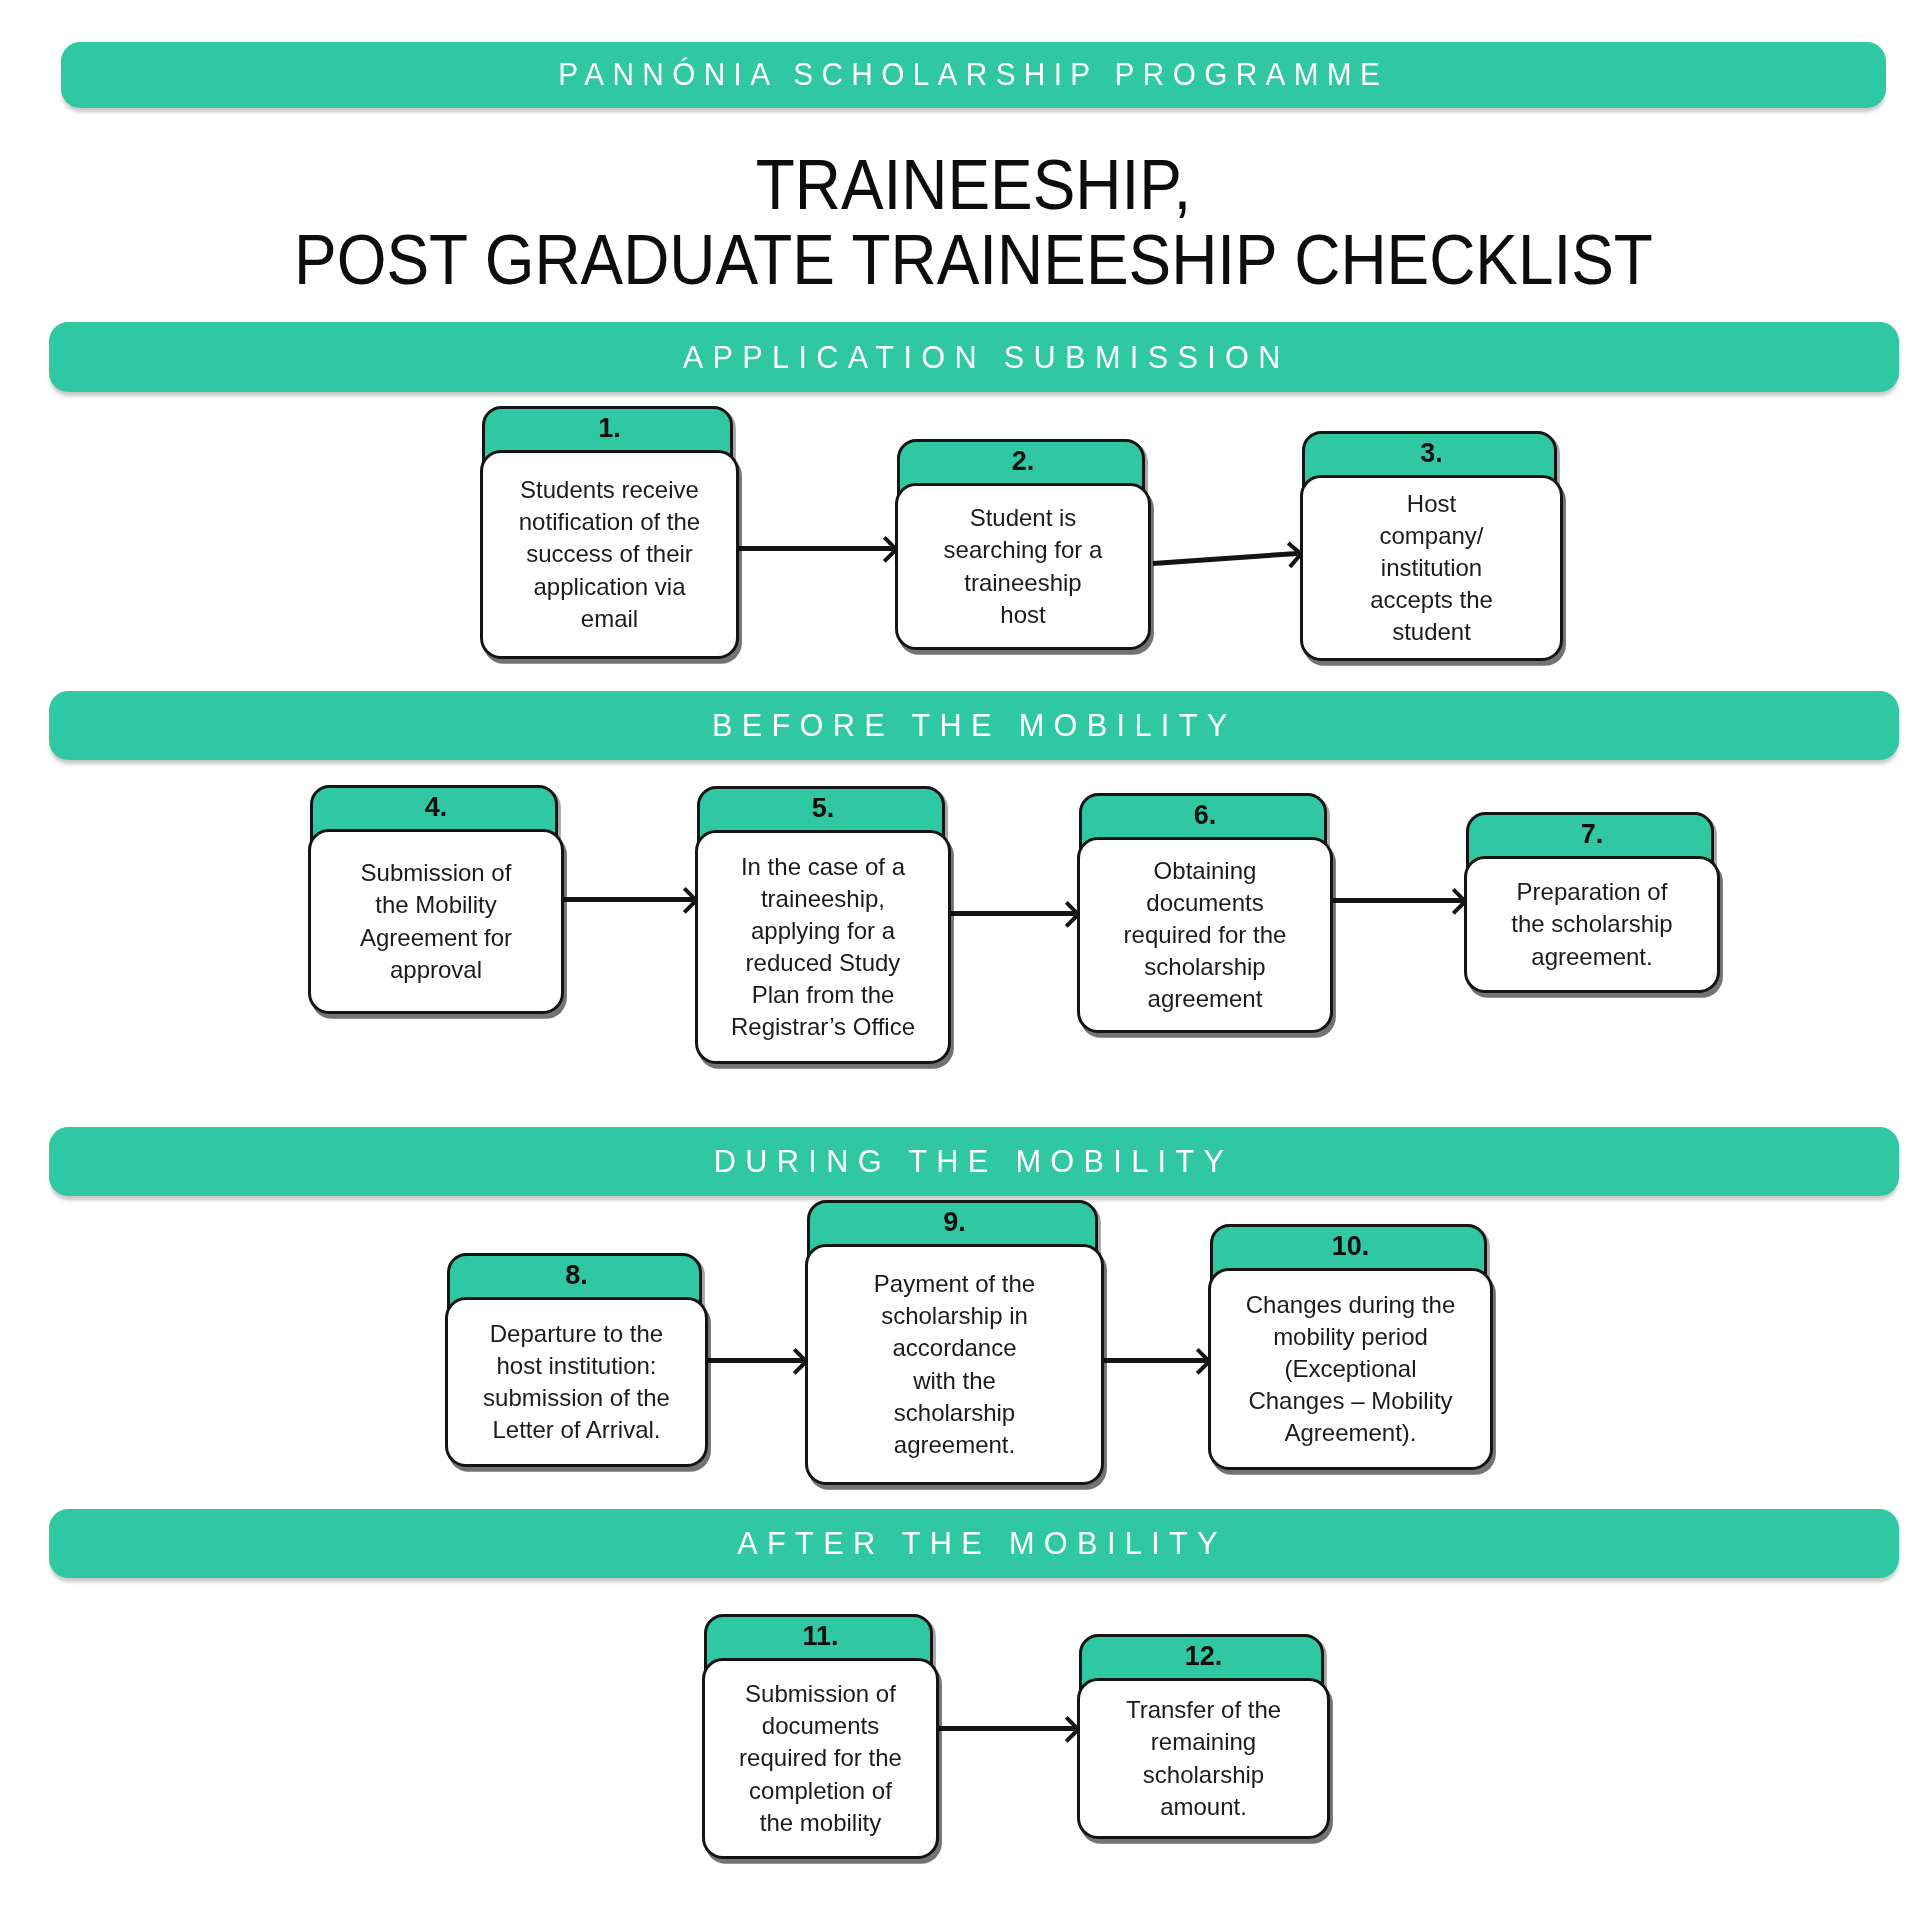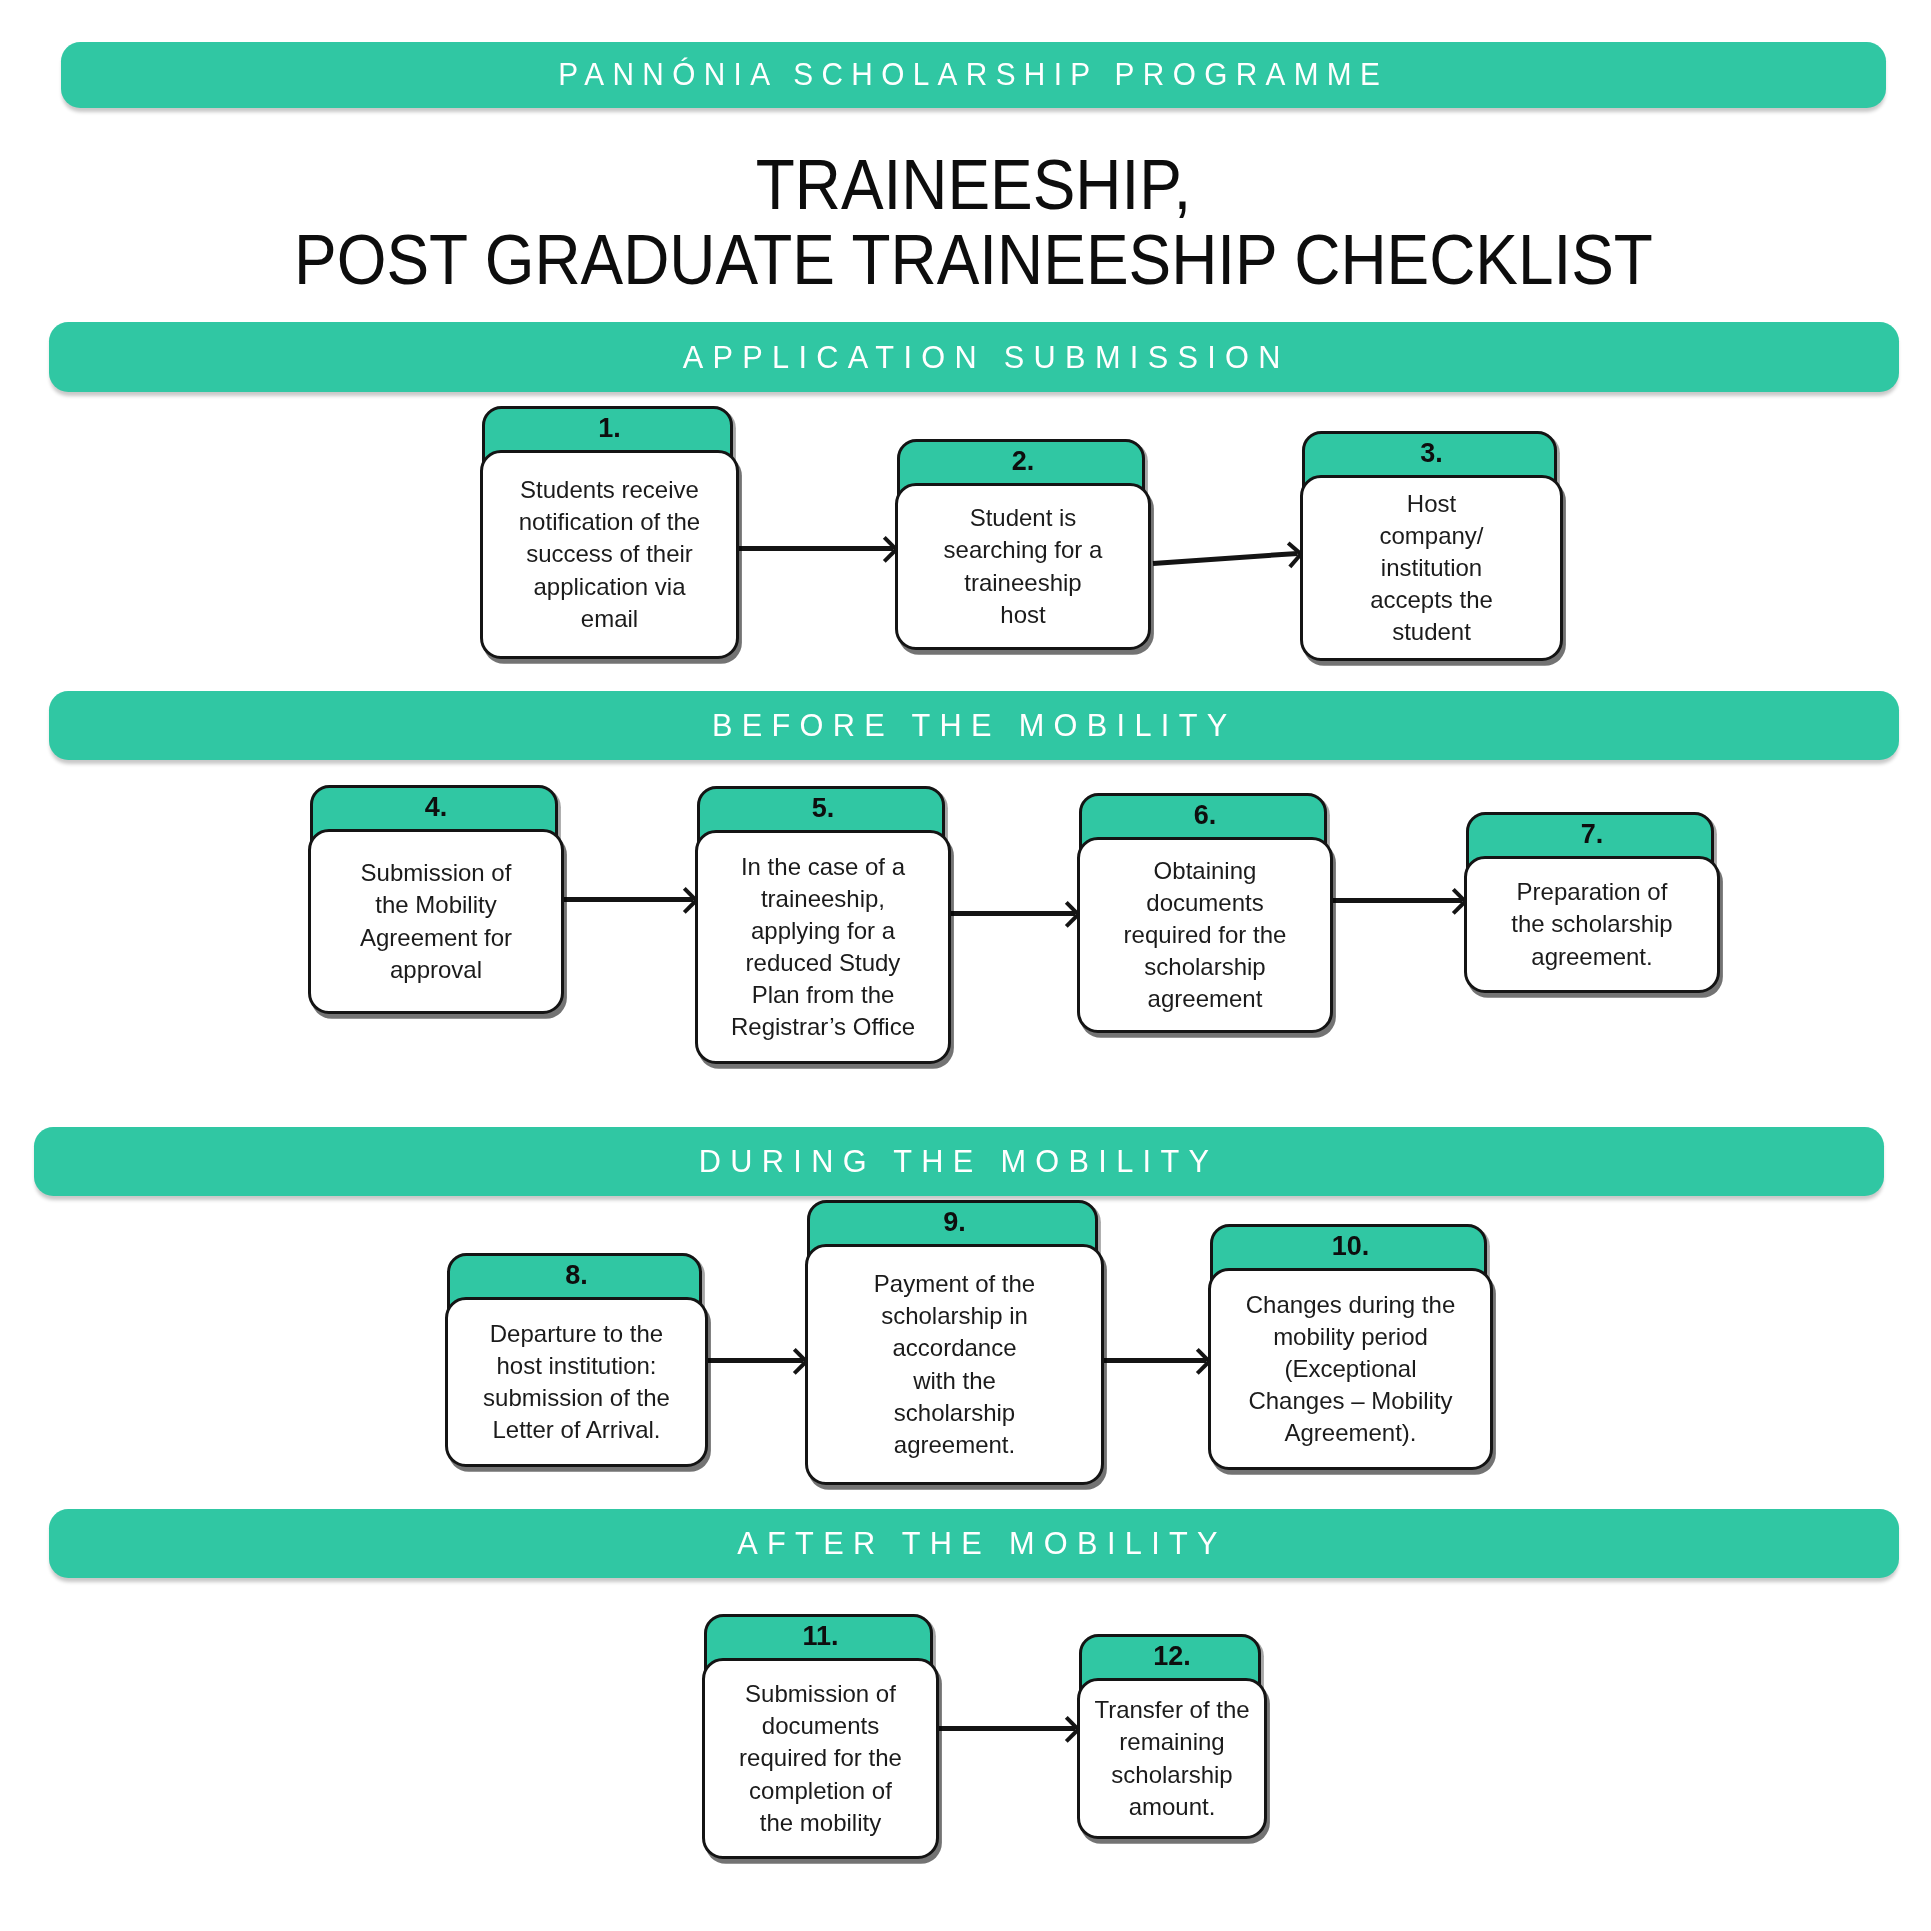--- a/index.html
+++ b/index.html
@@ -19,21 +19,21 @@
     display:flex;align-items:center;justify-content:center;
     color:var(--banner_text);
     font-size:32px;font-weight:400;letter-spacing:9.7px;text-align:center;
     box-shadow:0 4.8px 3.9px -1px rgba(0,0,0,0.22);
     white-space:nowrap;
   }
   .banner span{transform:scaleX(0.96);display:inline-block;}
   .banner-program{left:53px;top:42px;width:1825px;height:66px;font-size:31px;letter-spacing:8.7px;}
   .banner-s0{left:41px;top:322px;width:1850px;height:70px;padding-left:24px;}
   .banner-s1{left:41px;top:691px;width:1850px;height:69px;}
-  .banner-s2{left:26px;top:1127px;width:1850px;height:69px;}
+  .banner-s2{left:41px;top:1127px;width:1850px;height:69px;}
   .banner-s3{left:41px;top:1509px;width:1850px;height:69px;padding-left:16px;}
 
   
   .title{
     position:absolute;left:0;top:147px;width:1931px;text-align:center;
     color:#0d0d0d;font-size:71px;font-weight:500;line-height:1.06;letter-spacing:0px;
   }
   .title .line{display:block;transform:scaleX(0.9);transform-origin:50% 50%;white-space:nowrap;}
 
   
@@ -60,21 +60,21 @@
   .c2 {left:887px; top:439px; width:256px; height:211px;}
   .c3 {left:1292px;top:431px; width:263px; height:230px;}
   .c4 {left:300px; top:785px; width:256px; height:229px;}
   .c5 {left:687px; top:786px; width:256px; height:278px;}
   .c6 {left:1069px;top:793px; width:256px; height:240px;}
   .c7 {left:1456px;top:812px; width:256px; height:181px;}
   .c8 {left:437px; top:1253px;width:263px; height:214px;}
   .c9 {left:797px; top:1200px;width:299px; height:285px;}
   .c10{left:1200px;top:1224px;width:285px; height:246px;padding-left:15px;}
   .c11{left:694px; top:1614px;width:237px; height:245px;}
-  .c12{left:1069px;top:1634px;width:190px; height:205px;}
+  .c12{left:1069px;top:1634px;width:253px; height:205px;}
 
   
   .arrow{position:absolute;height:4.8px;background:var(--ink);transform-origin:left center;}
   .arrow::after{
     content:"";position:absolute;right:-1.9px;top:-5.8px;width:15.4px;height:15.4px;
     border-top:4.8px solid var(--ink);border-right:4.8px solid var(--ink);
     transform:rotate(45deg);transform-origin:center;
   }
   .a1{left:731px; top:546px; width:154px;}
   .a2{left:1145px;top:561px; width:145px;transform:rotate(-4deg);}

